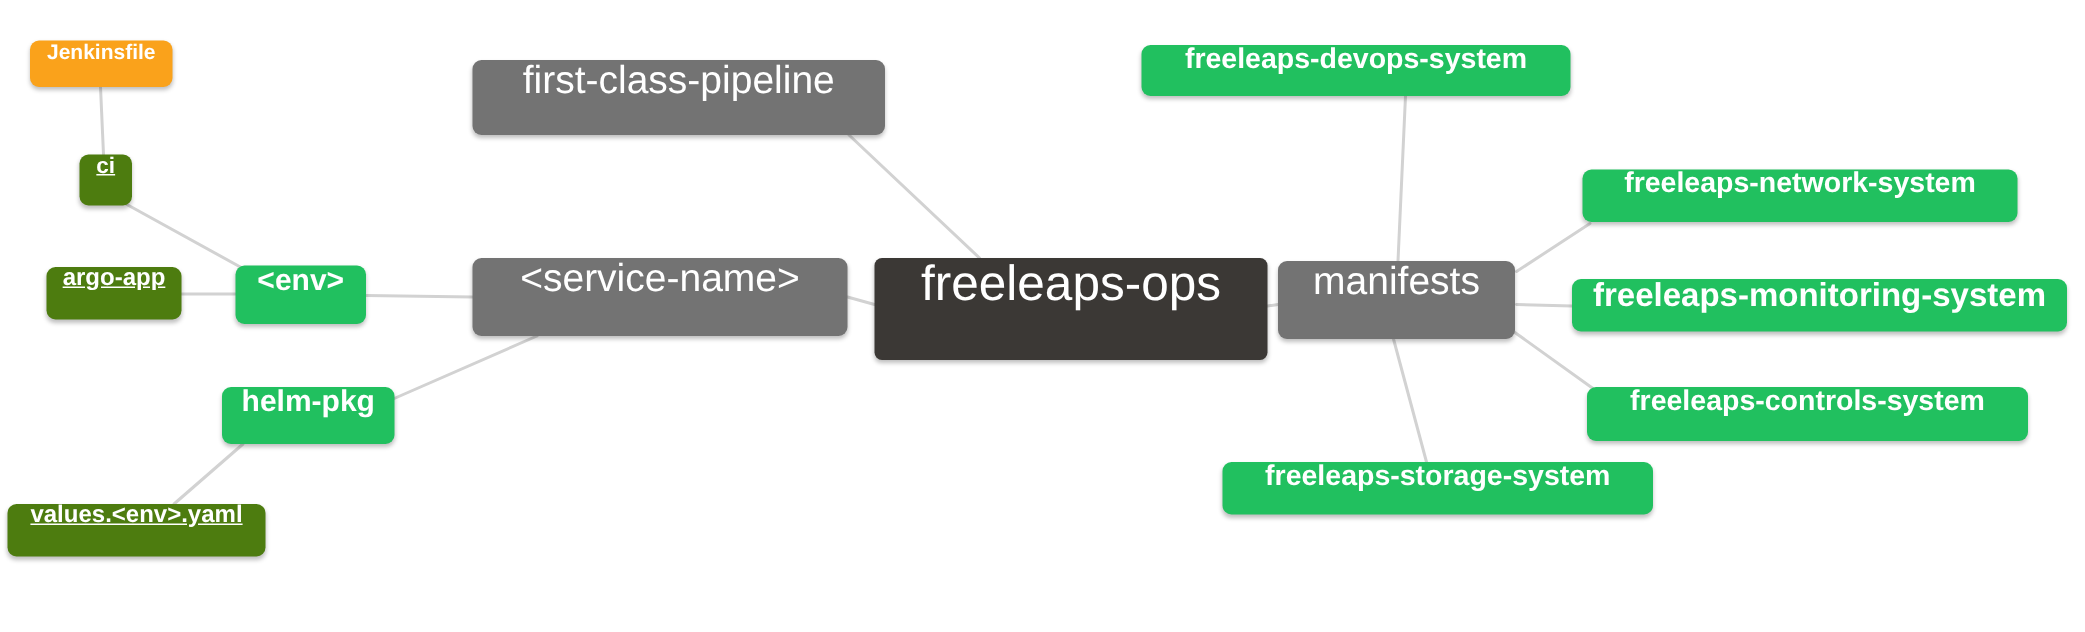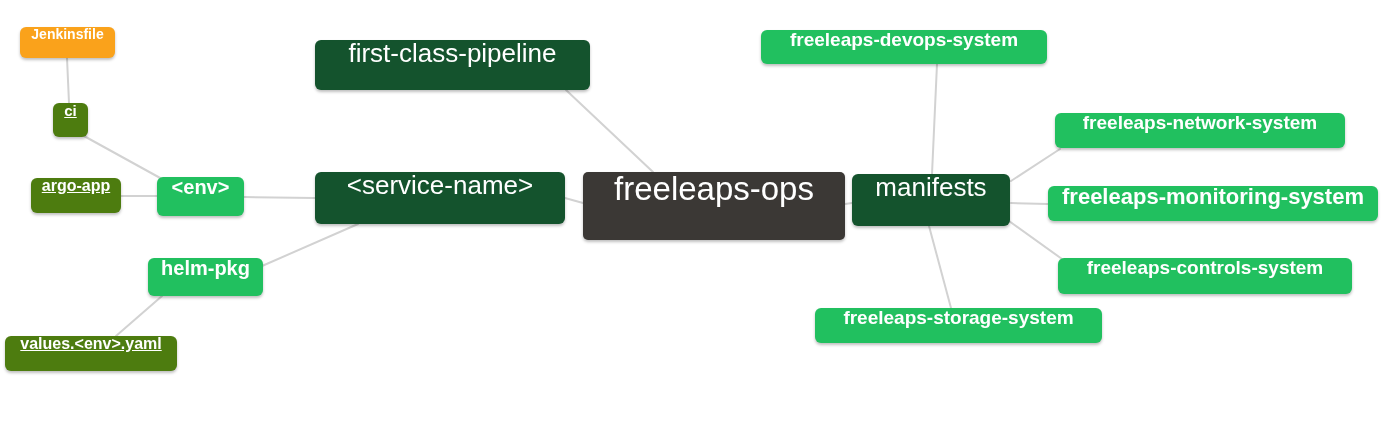--- a/index.html
+++ b/index.html
@@ -21,21 +21,21 @@
     white-space:nowrap;
     cursor:pointer;
     box-sizing:border-box;
     line-height:1;
   }
   .node.bold{font-weight:700;}
   .node.reg{font-weight:400;}
   .orange{background:#faa21b;}
   .red{background:#4d7c0f;text-decoration:underline;}
   .green{background:#21c05f;}
-  .blue{background:#14532d;}
+  .blue{background:#737373;}
   .dark{background:#3b3835;}
 </style>
 </head>
 <body>
 
 <div class="canvas">
 
   <svg class="edges" viewBox="0 0 1390 421" xmlns="http://www.w3.org/2000/svg">
     <line x1="67" y1="58" x2="69" y2="103"></line>
     <line x1="84" y1="136" x2="162" y2="179"></line>

